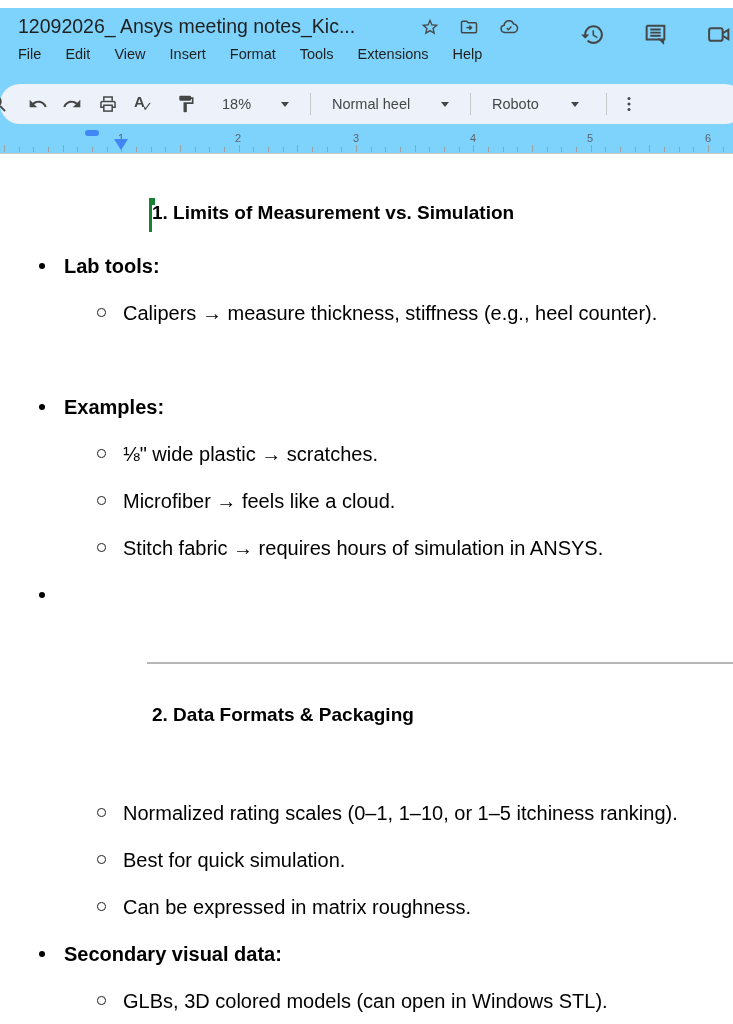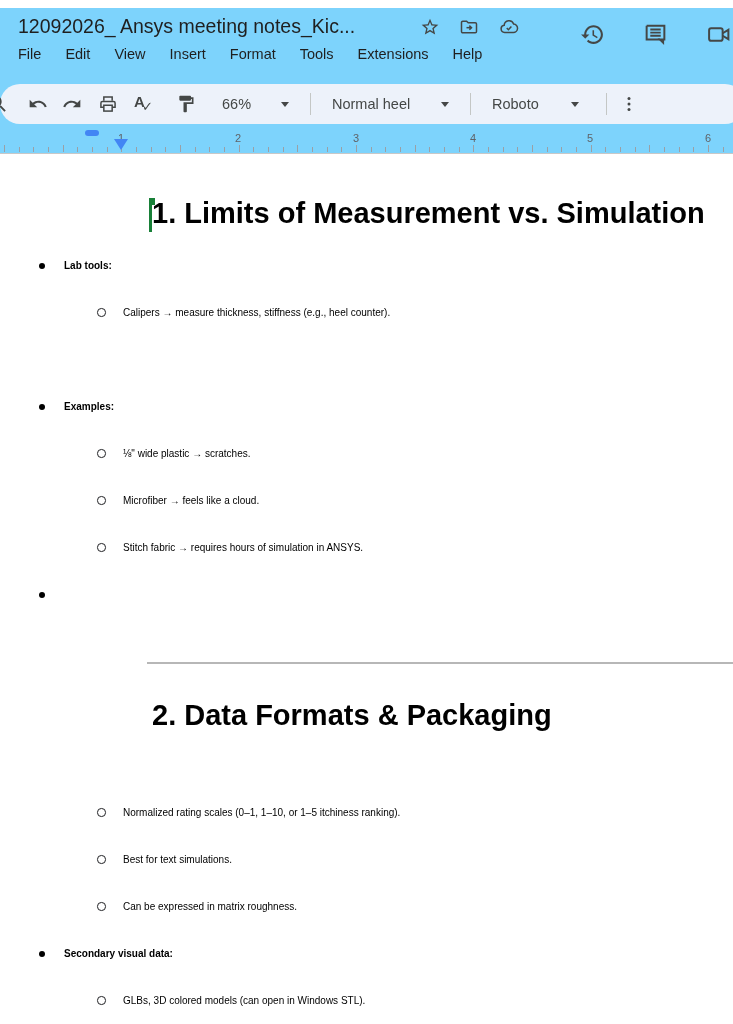--- a/index.html
+++ b/index.html
@@ -32,22 +32,22 @@
   
   .ruler{position:absolute;left:0;top:118px;width:733px;height:27px;border-bottom:2px solid #c8c8c8;}
   .tick{position:absolute;bottom:1px;width:1px;background:#9aa0a6;}
   .rnum{position:absolute;bottom:9px;font-size:11px;color:#5f6368;}
   .ind-rect{position:absolute;left:85px;top:4px;width:14px;height:6px;border-radius:3px;background:#4285f4;}
   .ind-tri{position:absolute;left:114px;top:13px;width:0;height:0;
            border-left:7.5px solid transparent;border-right:7.5px solid transparent;border-top:11px solid #4285f4;}
 
   
   .page{position:absolute;left:0;top:146px;width:733px;height:878px;background:#fff;}
-  .line{position:absolute;left:0;width:733px;height:22px;line-height:22px;font-size:10px;color:#000;white-space:nowrap;}
-  .h1line{height:30px;line-height:30px;font-size:29px;font-weight:700;}
+  .line{position:absolute;left:0;width:733px;height:22px;line-height:22px;font-size:20px;color:#000;white-space:nowrap;}
+  .h1line{height:30px;line-height:30px;font-size:19px;font-weight:700;}
   .h1line .txt{position:absolute;left:152px;}
   .b1 .txt{position:absolute;left:64px;font-weight:700;}
   .b2 .txt{position:absolute;left:123px;}
   .dot{position:absolute;left:39px;top:8px;width:6px;height:6px;border-radius:50%;background:#000;}
   .circ{position:absolute;left:97px;top:6px;width:6.5px;height:6.5px;border-radius:50%;border:1.5px solid #202124;background:#fff;}
   .ital{font-style:italic;}
   .hrule{position:absolute;left:147px;top:508px;width:586px;height:2px;background:#b7b7b7;}
   .collab-cursor{position:absolute;left:149px;top:45px;width:2.5px;height:33px;background:#188038;}
   .collab-cursor::before{content:"";position:absolute;left:0;top:-1px;width:6px;height:7px;background:#188038;}
 </style>
@@ -139,21 +139,21 @@
         <span class="letterA">A</span>
         <span class="chk">✓</span>
       </div>
     </div>
     <div class="tb tbicon" style="left:176px">
       <svg width="20" height="20" viewBox="0 0 24 24" fill="#444746">
           <path d="M18 4V3c0-.55-.45-1-1-1H5c-.55 0-1 .45-1 1v4c0 .55.45 1 1 1h12c.55 0 1-.45 1-1V6h1v4H9v11c0 .55.45 1 1 1h2c.55 0 1-.45 1-1v-9h8V4h-3z"></path>
         </svg>
     </div>
     <div class="tb" style="left:222px">
-      <span class="tb-label">66%</span>
+      <span class="tb-label">18%</span>
     </div>
     <div class="tb" style="left:281px">
         <span class="caret"></span>
       </div>
     <div class="tb-sep" style="left:310px"></div>
     <div class="tb" style="left:332px">
       <span class="tb-label">Normal heel</span>
     </div>
     <div class="tb" style="left:441px">
         <span class="caret"></span>
@@ -288,21 +288,21 @@
     </div>
 
 
     <div class="line b2" style="top:648px">
       <span class="circ"></span>
       <span class="txt">Normalized rating scales (0–1, 1–10, or 1–5 itchiness ranking).</span>
     </div>
 
     <div class="line b2" style="top:695px">
       <span class="circ"></span>
-      <span class="txt">Best for text simulations.</span>
+      <span class="txt">Best for quick simulation.</span>
     </div>
 
     <div class="line b2" style="top:742px">
       <span class="circ"></span>
       <span class="txt">Can be expressed in matrix roughness.</span>
     </div>
 
     <div class="line b1" style="top:789px">
       <span class="dot"></span>
       <span class="txt">Secondary visual data:</span>

